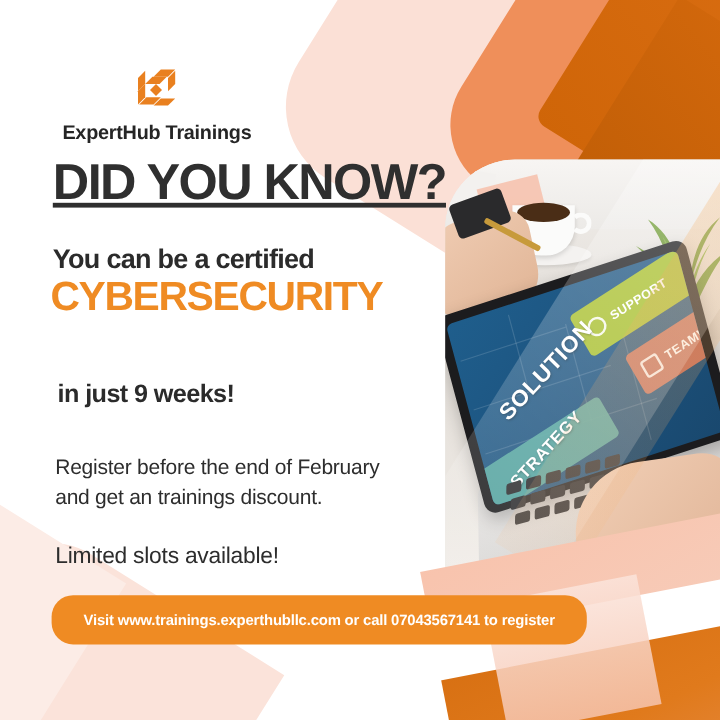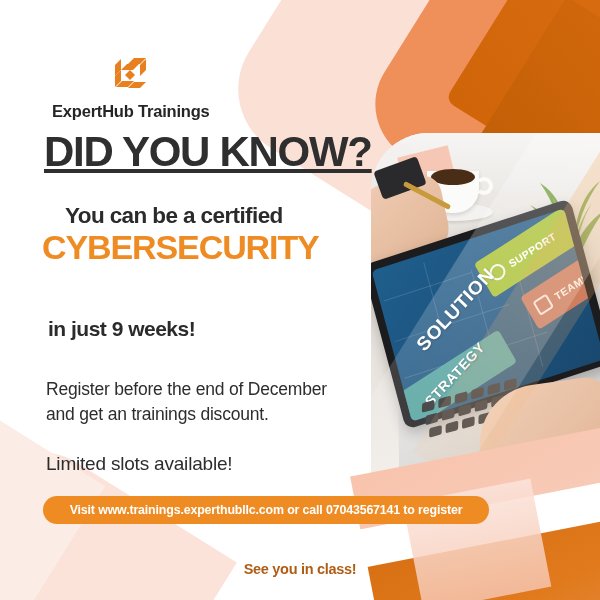--- a/index.html
+++ b/index.html
@@ -108,21 +108,21 @@
   .logo-text { font-size:16.5px; font-weight:700; color:#252525; letter-spacing:-.2px; white-space:nowrap; }
 
   
   .headline {
     position:absolute; left:44px; top:131px;
     font-size:42px; font-weight:700; color:#2f2f2f;
     letter-spacing:-1.3px; line-height:1;text-decoration:underline;
   }
   .sub1 {
     position:absolute; left:44px; top:203px;
-    font-size:22.5px; font-weight:700; color:#2b2b2b; letter-spacing:-.6px;margin-left:21px;
+    font-size:22.5px; font-weight:700; color:#2b2b2b; letter-spacing:-.6px;
   }
   .bighl {
     position:absolute; left:42px; top:230px;
     font-size:34px; font-weight:700; color:#ef8b23;
     line-height:1.04; letter-spacing:-1.1px;
   }
   .sub2 {
     position:absolute; left:48px; top:317px;
     font-size:21px; font-weight:700; color:#2b2b2b; letter-spacing:-.5px;
   }
@@ -132,21 +132,21 @@
     line-height:1.45; letter-spacing:-.2px;
   }
   .body2 {
     position:absolute; left:46px; top:453px;
     font-size:19px; font-weight:400; color:#2d2d2d; letter-spacing:-.2px;
   }
 
   
   .cta {
     position:absolute; left:43px; top:496px;
-    width:446px; height:28px;
+    width:446px; height:41px;
     background:#ef8b23; border-radius:18px;
     display:flex; align-items:center; justify-content:center;
     cursor:pointer;
   }
   .cta-label {
     font-size:12.4px; font-weight:700; color:#ffffff; letter-spacing:-.15px; white-space:nowrap;
   }
   .footer-note {
     position:absolute; left:0; right:0; top:561px;
     text-align:center;
@@ -412,23 +412,22 @@
   </div>
 
   <div class="headline">DID YOU KNOW?</div>
   <div class="sub1">You can be a certified</div>
   <div class="bighl">
     <div>CYBERSECURITY</div>
   </div>
   <div class="sub2">in just 9 weeks!</div>
 
   <div class="body1">
-    <div>Register before the end of December</div>
+    <div>Register before the end of February</div>
     <div>and get an trainings discount.</div>
   </div>
   <div class="body2">Limited slots available!</div>
 
   <div class="cta">
     <span class="cta-label">Visit www.trainings.experthubllc.com or call 07043567141 to register</span>
   </div>
 
-  <div class="footer-note">See you in class!</div>
 </div>
 
 </body></html>

